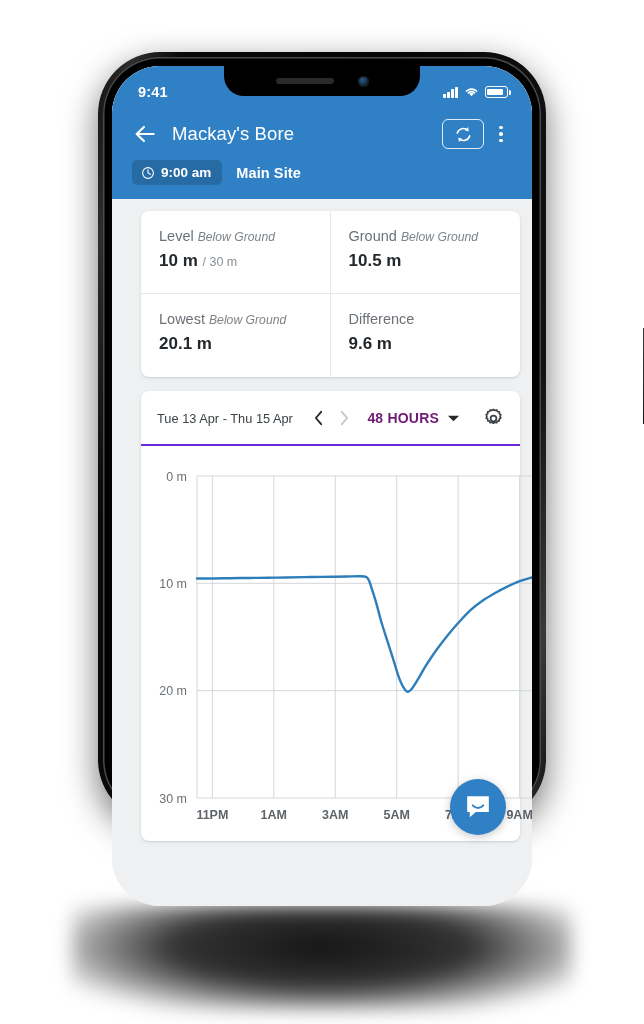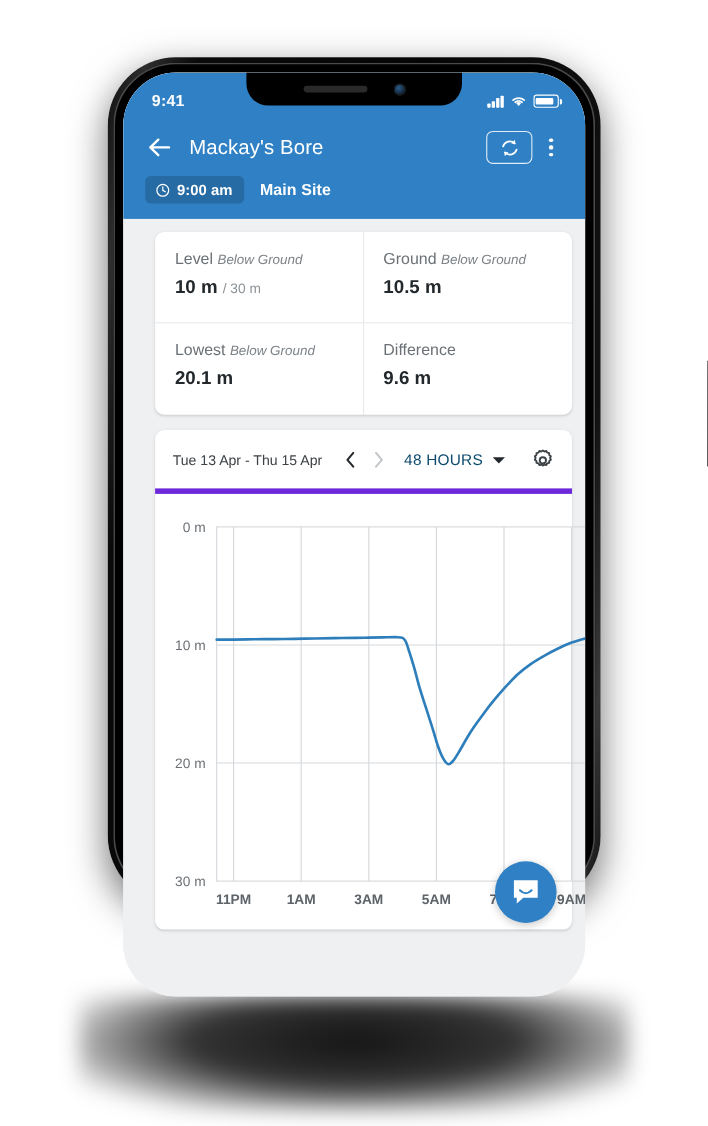--- a/index.html
+++ b/index.html
@@ -128,29 +128,29 @@
   .stat-cell.brd-r { border-right: 1px solid #e6e8ea; }
   .stat-cell.brd-b { border-bottom: 1px solid #e6e8ea; }
   .stat-label { font-size: 14.5px; color: #6b7176; font-weight: 400; margin-bottom: 7px; }
   .stat-label em { font-style: italic; font-size: 12.2px; color: #7d8388; font-weight: 400; }
   .stat-value { font-size: 17px; font-weight: 700; color: #23282c; }
   .stat-value small { font-size: 12.5px; font-weight: 400; color: #8b9196; }
 
   #chart-card { margin-top: 14px; }
   #chart-toolbar {
     display: flex; align-items: center; padding: 14px 14px 13px 16px;
-    border-bottom: 5px solid #6d28d9; gap: 2px;
+    border-bottom: 2px solid #6d28d9; gap: 2px;
   }
   #date-range { font-size: 12.8px; color: #3c4246; font-weight: 400; }
   #range-nav { margin-left: auto; display: flex; align-items: center; gap: 4px; }
   .chev { width: 22px; height: 24px; display: flex; align-items: center; justify-content: center; cursor: pointer; }
   #interval-select {
     display: flex; align-items: center; gap: 8px; margin-left: 8px; cursor: pointer;
   }
-  #interval-label { font-size: 14px; font-weight: 400; color: #0c4a6e; letter-spacing: 0.2px; }
+  #interval-label { font-size: 14px; font-weight: 700; color: #701a75; letter-spacing: 0.2px; }
   #settings-gear { margin-left: 16px; width: 26px; height: 26px; display: flex; align-items: center; justify-content: center; cursor: pointer; }
 
   #chart-area { position: relative; padding: 16px 14px 5px 6px; }
   #chat-launcher {
     position: absolute; right: 14px; bottom: 6px;
     width: 56px; height: 56px; border-radius: 50%;
     background: #2F80C4; display: flex; align-items: center; justify-content: center;
     box-shadow: 0 2px 8px rgba(0,0,0,0.22); cursor: pointer; z-index: 20;
   }
 </style>

